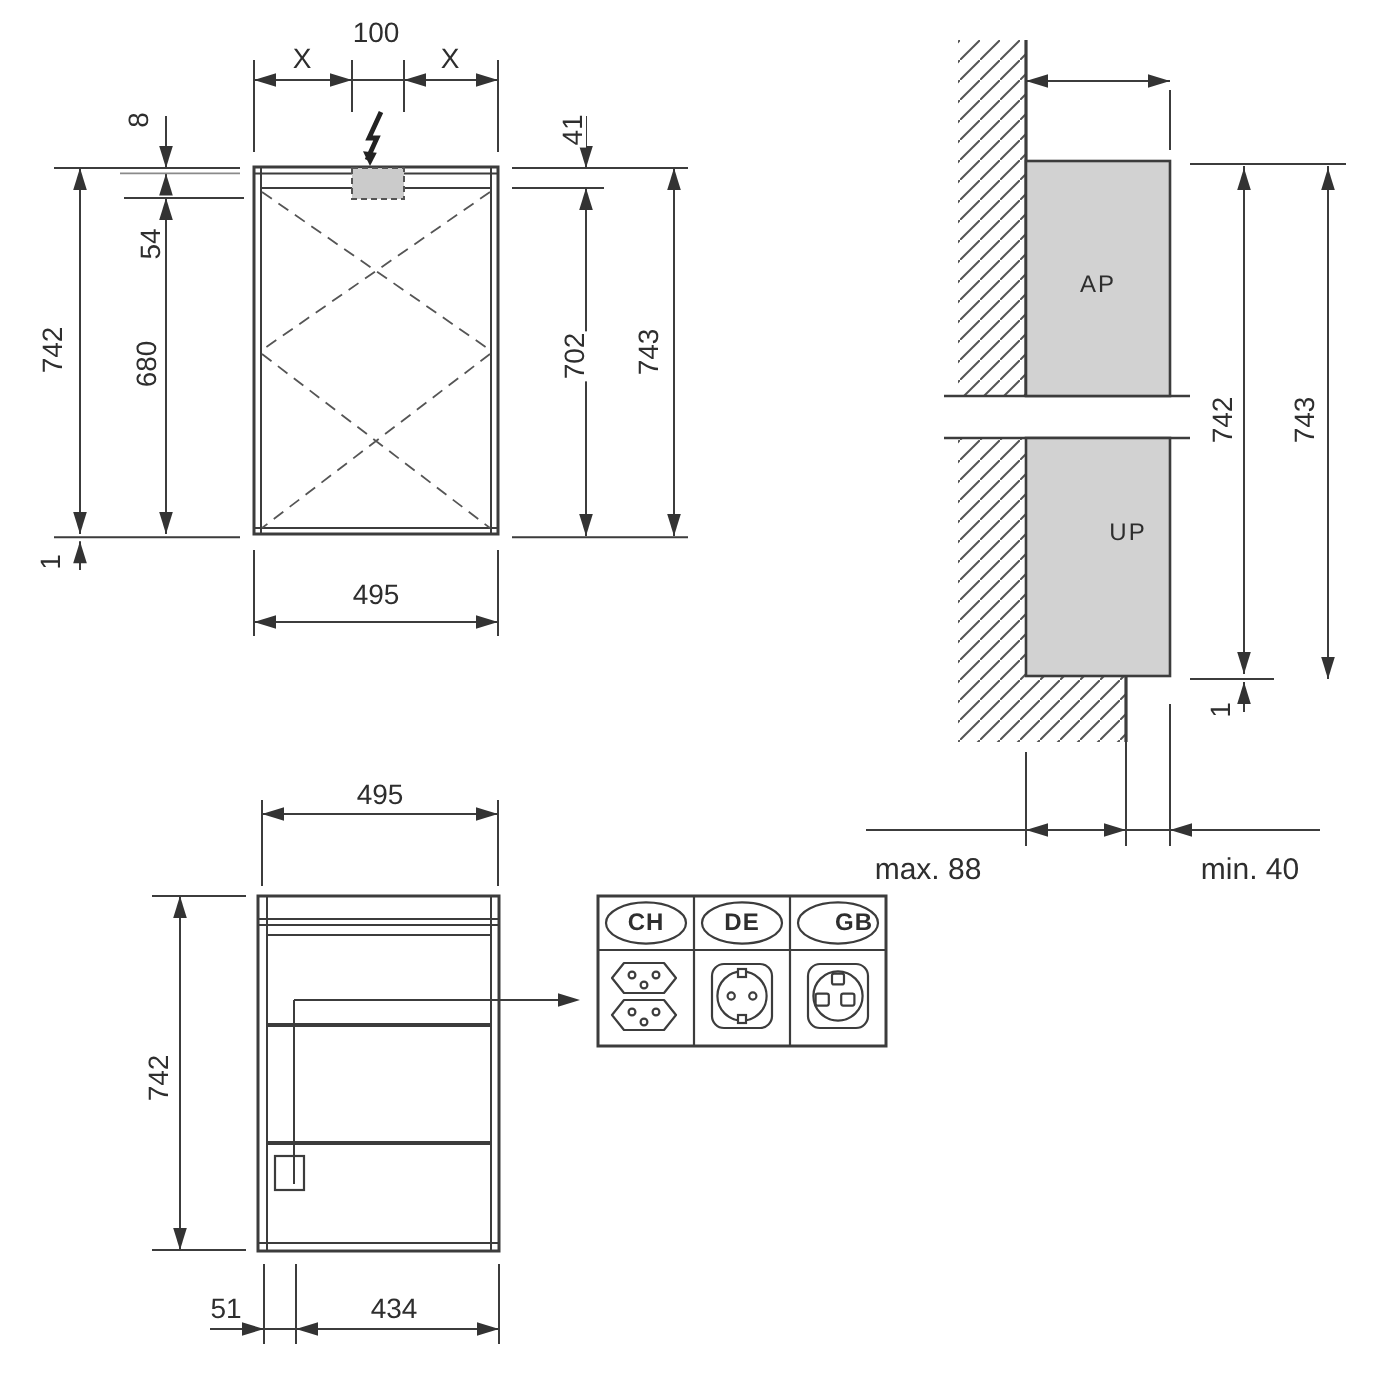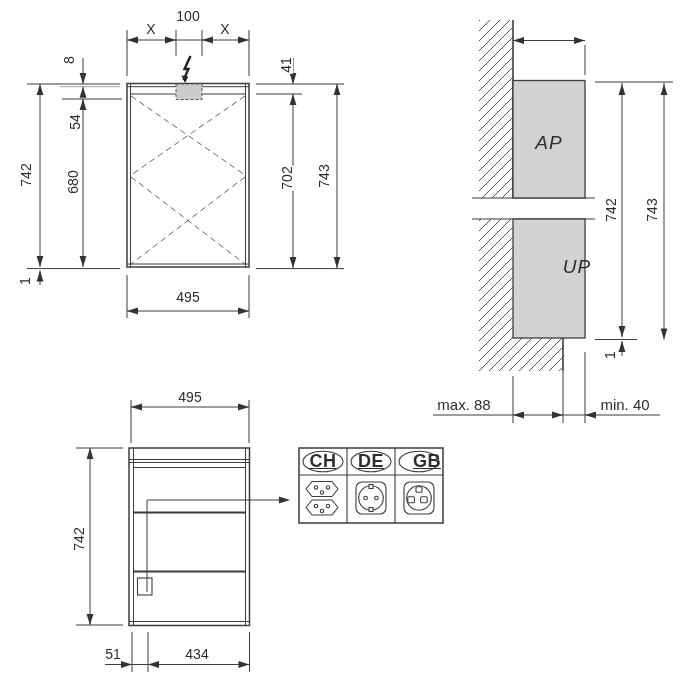--- a/index.html
+++ b/index.html
@@ -2,23 +2,23 @@
 <html><head>
 <meta charset="utf-8">
 <style>
   html,body{margin:0;padding:0;background:#ffffff;}
   #stage{position:relative;width:700px;height:700px;background:#fff;overflow:hidden;
          font-family:"Liberation Sans", sans-serif;color:#2e2e2e;text-align:center;}
   #linework{position:absolute;left:0;top:0;}
   .lbl{position:absolute;transform:translate(-50%,-50%);font-size:14px;line-height:1;
        white-space:nowrap;color:#2e2e2e;background:#fff;padding:0 1px;}
   .rot{transform:translate(-50%,-50%) rotate(-90deg);}
-  .big{font-size:19px;letter-spacing:1px;background:transparent;font-style:italic;}
-  .mm{font-size:15px;}
-  .cc{font-size:18px;font-weight:bold;letter-spacing:0.5px;background:transparent;text-decoration:underline;}
+  .big{font-size:12px;letter-spacing:1px;background:transparent;}
+  .mm{font-size:15px;margin-top:31px;}
+  .cc{font-size:12px;font-weight:bold;letter-spacing:0.5px;background:transparent;}
 </style>
 </head>
 <body>
 
 <div id="stage">
 
 <svg id="linework" width="700" height="700" viewBox="0 0 700 700">
   <defs>
     <pattern id="hatch" width="10" height="10" patternUnits="userSpaceOnUse">
       <path d="M-2,12 L12,-2" stroke="#555" stroke-width="1"></path>
@@ -174,21 +174,21 @@
 <div class="lbl rot" style="left:75px;top:122px">54</div>
 <div class="lbl rot" style="left:73px;top:182px">680</div>
 <div class="lbl rot" style="left:25px;top:281px">1</div>
 <div class="lbl rot" style="left:286px;top:65px">41</div>
 <div class="lbl rot" style="left:287px;top:178px">702</div>
 <div class="lbl rot" style="left:324px;top:176px">743</div>
 <div class="lbl" style="left:188px;top:297px">495</div>
 
 <div class="lbl" style="left:546px;top:33px"></div>
 <div class="lbl big" style="left:549px;top:142px">AP</div>
-<div class="lbl big" style="left:577px;top:266px">UP</div>
+<div class="lbl big" style="left:564px;top:266px">UP</div>
 <div class="lbl rot" style="left:611px;top:210px">742</div>
 <div class="lbl rot" style="left:652px;top:210px">743</div>
 <div class="lbl rot" style="left:610px;top:355px">1</div>
 <div class="lbl mm" style="left:464px;top:404px">max. 88</div>
 <div class="lbl mm" style="left:625px;top:404px">min. 40</div>
 
 <div class="lbl" style="left:190px;top:397px">495</div>
 <div class="lbl rot" style="left:79px;top:539px">742</div>
 <div class="lbl" style="left:113px;top:654px">51</div>
 <div class="lbl" style="left:197px;top:654px">434</div>

